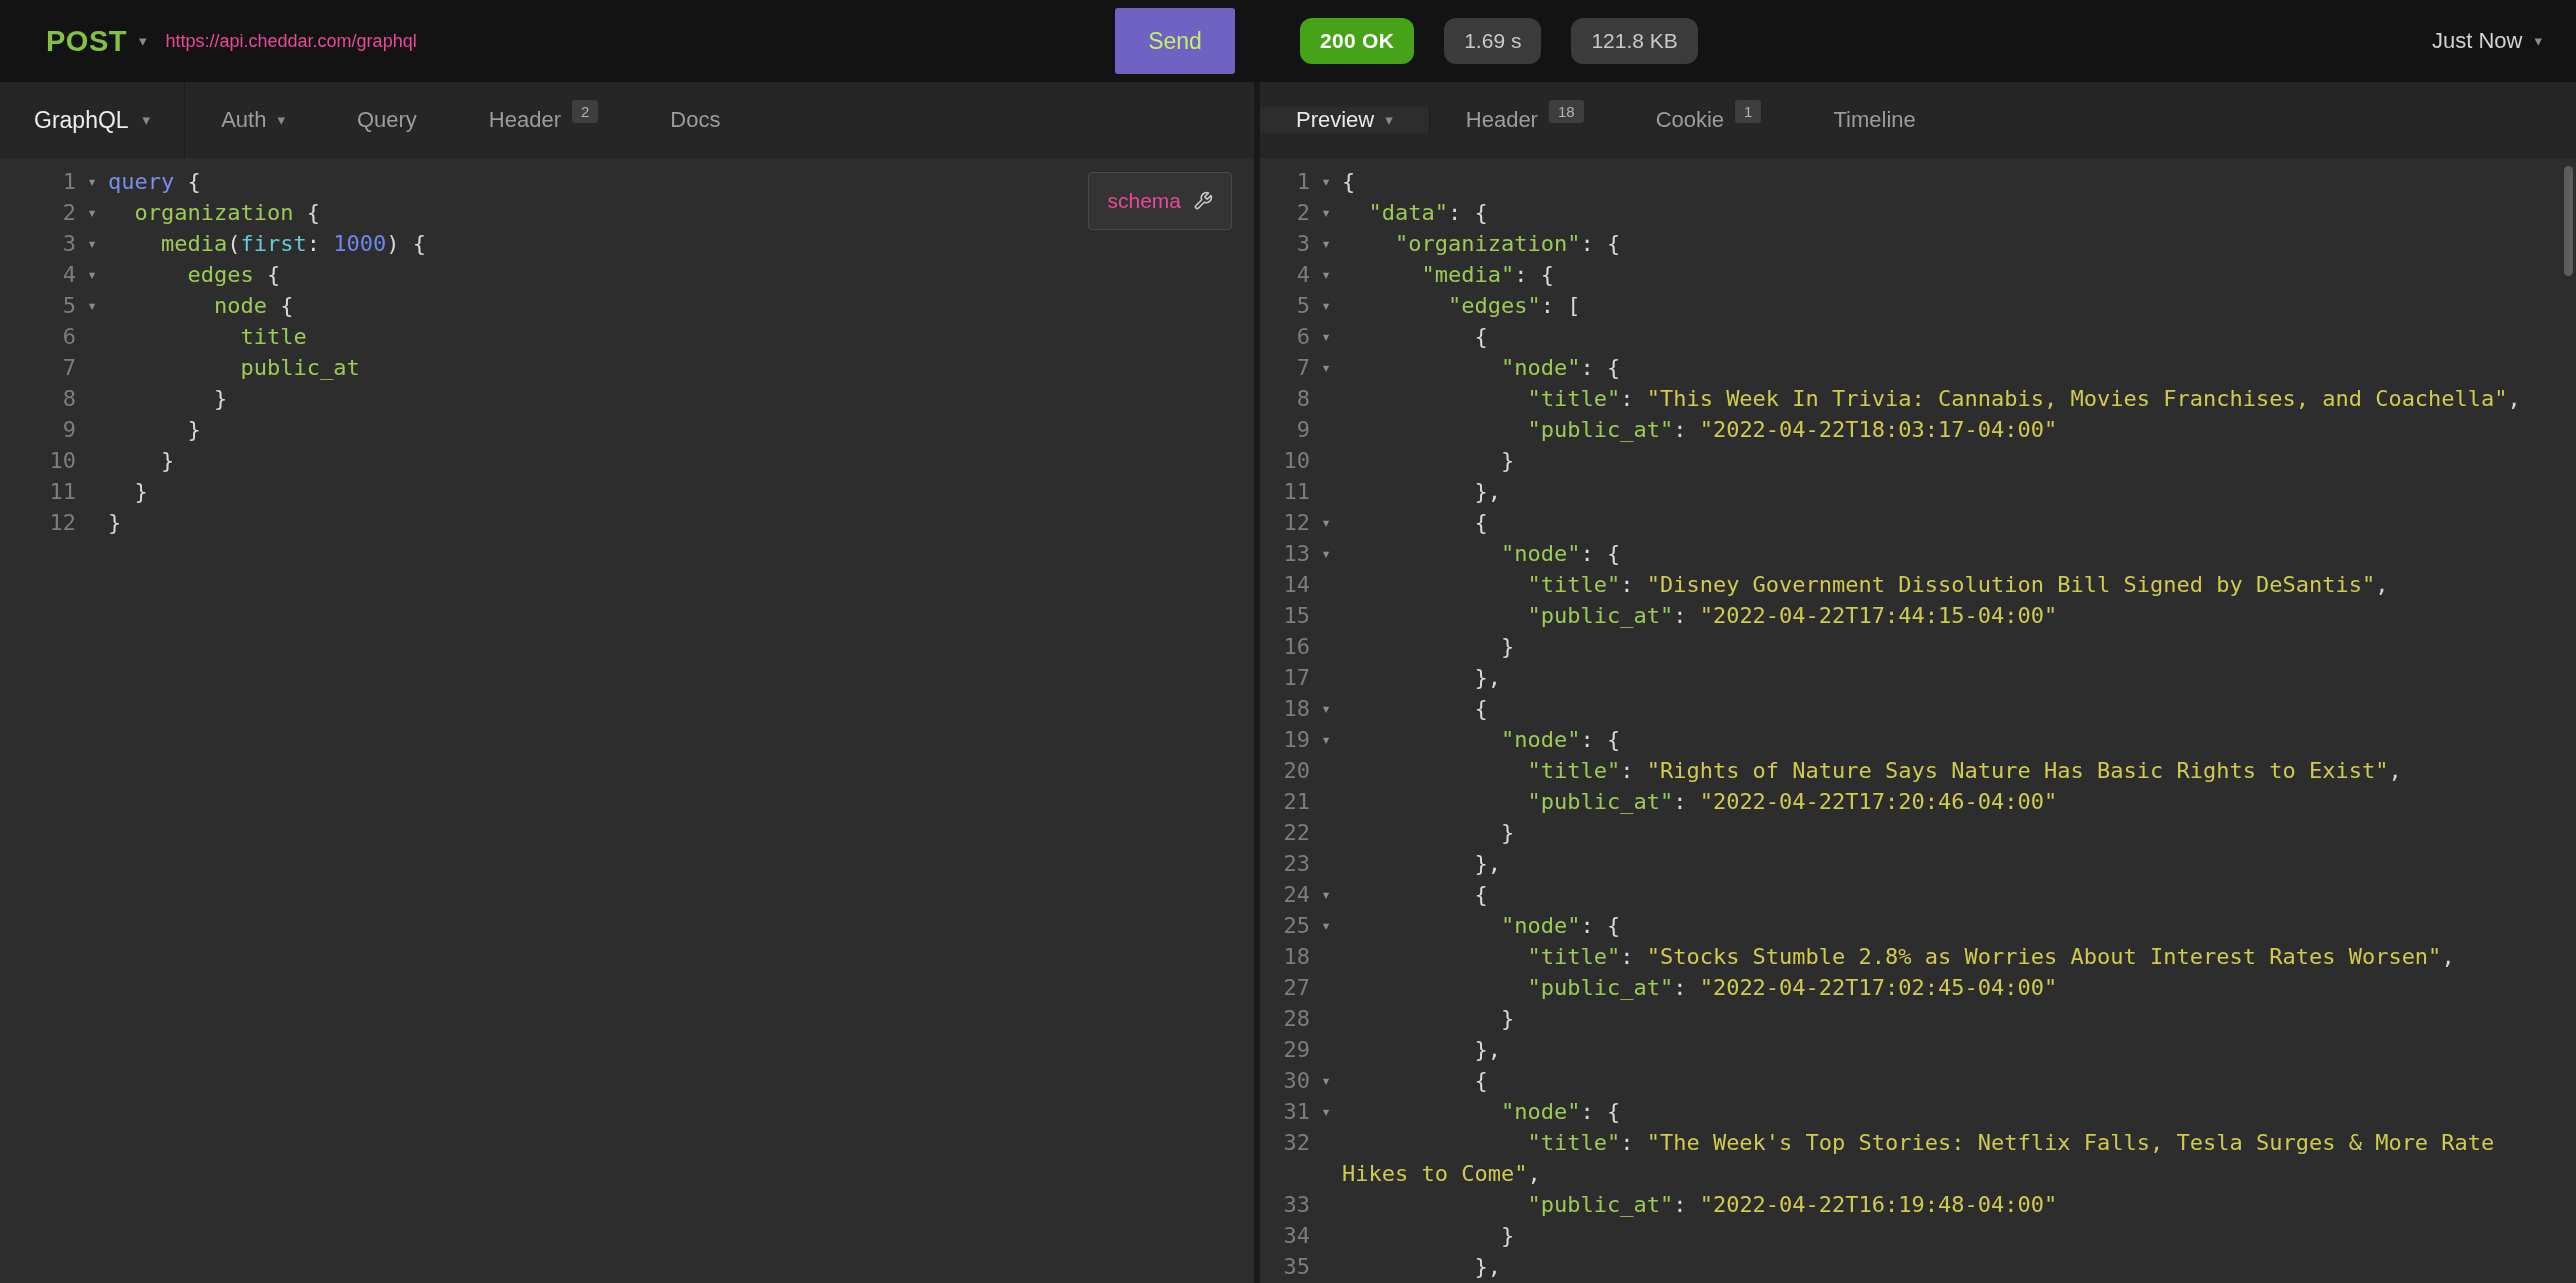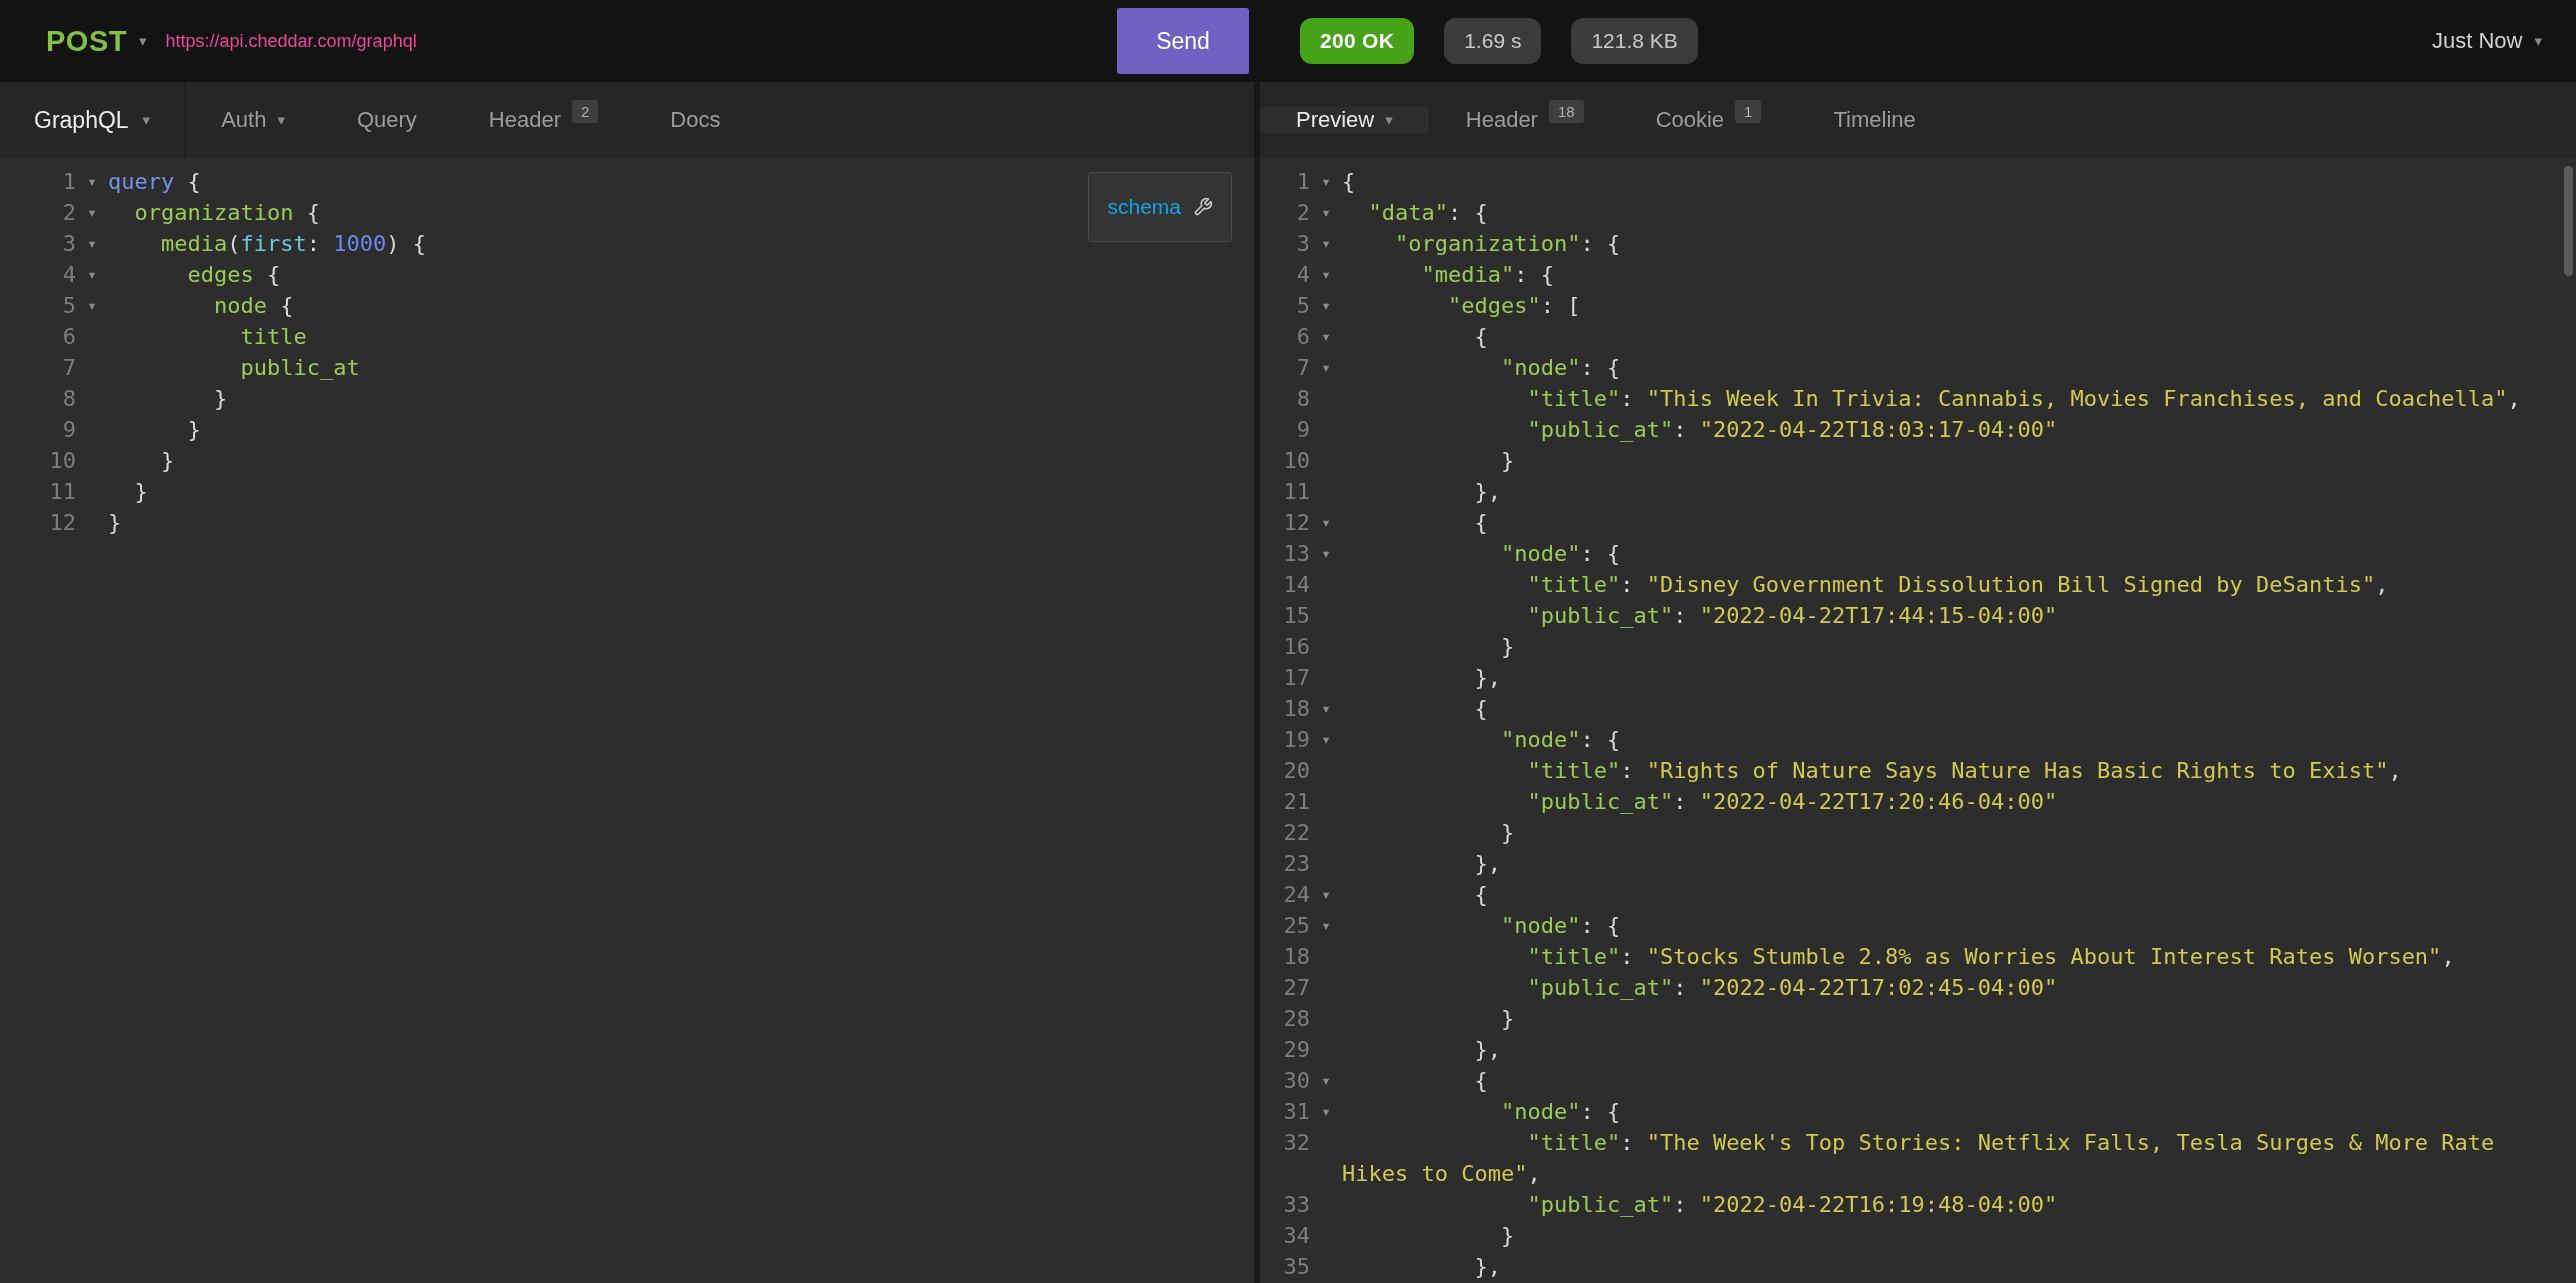--- a/index.html
+++ b/index.html
@@ -11,22 +11,22 @@
   }
 
   
   .topbar { height: 82px; display: flex; background: var(--topbar_bg, #131313); }
   .topbar-left { width: 1254px; display: flex; align-items: center; }
   .method-select { display: flex; align-items: center; gap: 12px; margin-left: 46px; cursor: pointer; }
   .method-label { color: var(--method_green, #84c043); font-size: 29px; font-weight: bold; letter-spacing: 0.5px; }
   .caret { color: #8a8a8a; font-size: 15px; }
   .url-field { flex: 1; margin-left: 19px; color: #ec4899; font-size: 18px; white-space: nowrap; overflow: hidden; cursor: text; }
   .send-btn {
-    width: 132px; height: 66px; margin-right: 5px; border: none; border-radius: 3px;
-    background: var(--send_purple, #6f62c3); color: #ffffff; font-size: 23px;
+    width: 120px; height: 66px; margin-right: 19px; border: none; border-radius: 3px;
+    background: var(--send_purple, #6f62c3); color: #bef264; font-size: 23px;
     font-family: "Liberation Sans", sans-serif; display: flex; align-items: center; justify-content: center; cursor: pointer;
   }
   .topbar-right { flex: 1; display: flex; align-items: center; gap: 30px; padding-left: 46px; }
   .badge { font-size: 21px; padding: 11px 20px; border-radius: 12px; white-space: nowrap; }
   .badge-status { background: var(--status_green_bg, #46a317); color: #fff; font-weight: bold; letter-spacing: 0.3px; }
   .badge-gray { background: var(--badge_gray_bg, #3b3b3b); color: #c9c9c9; }
   .history { margin-left: auto; margin-right: 34px; display: flex; align-items: center; gap: 12px; color: #d2d2d2; font-size: 22px; cursor: pointer; }
 
   
   .tabrow { height: 76px; display: flex; background: var(--tabbar_bg, #262626); }
@@ -57,22 +57,22 @@
   .tk-key, .tk-field { color: var(--code_key_green, #9ccb55); }
   .tk-str { color: var(--code_string_yellow, #d0ca4e); }
   .tk-kw { color: var(--code_keyword_blue, #7590e8); }
   .tk-num { color: var(--code_number_blue, #6f86ec); }
   .tk-cyan { color: var(--code_cyan, #6ac7d4); }
 
   .schema-btn {
     position: absolute; top: 14px; right: 22px; z-index: 2;
     display: flex; align-items: center; gap: 12px;
     background: #343434; border: 1px solid #4a4a4a; border-radius: 4px;
-    color: #0ea5e9; font-family: "Liberation Sans", sans-serif; font-size: 21px;
-    padding: 22px 18px; cursor: pointer;
+    color: #ec4899; font-family: "Liberation Sans", sans-serif; font-size: 21px;
+    padding: 16px 18px; cursor: pointer;
   }
   .scroll-thumb { position: absolute; right: 3px; top: 8px; width: 9px; height: 110px; background: #5d5d5d; border-radius: 5px; cursor: grab; }
 </style>
 </head>
 <body>
 
 <div class="topbar">
   <div class="topbar-left">
     <div class="method-select">
       <span class="method-label">POST</span>

